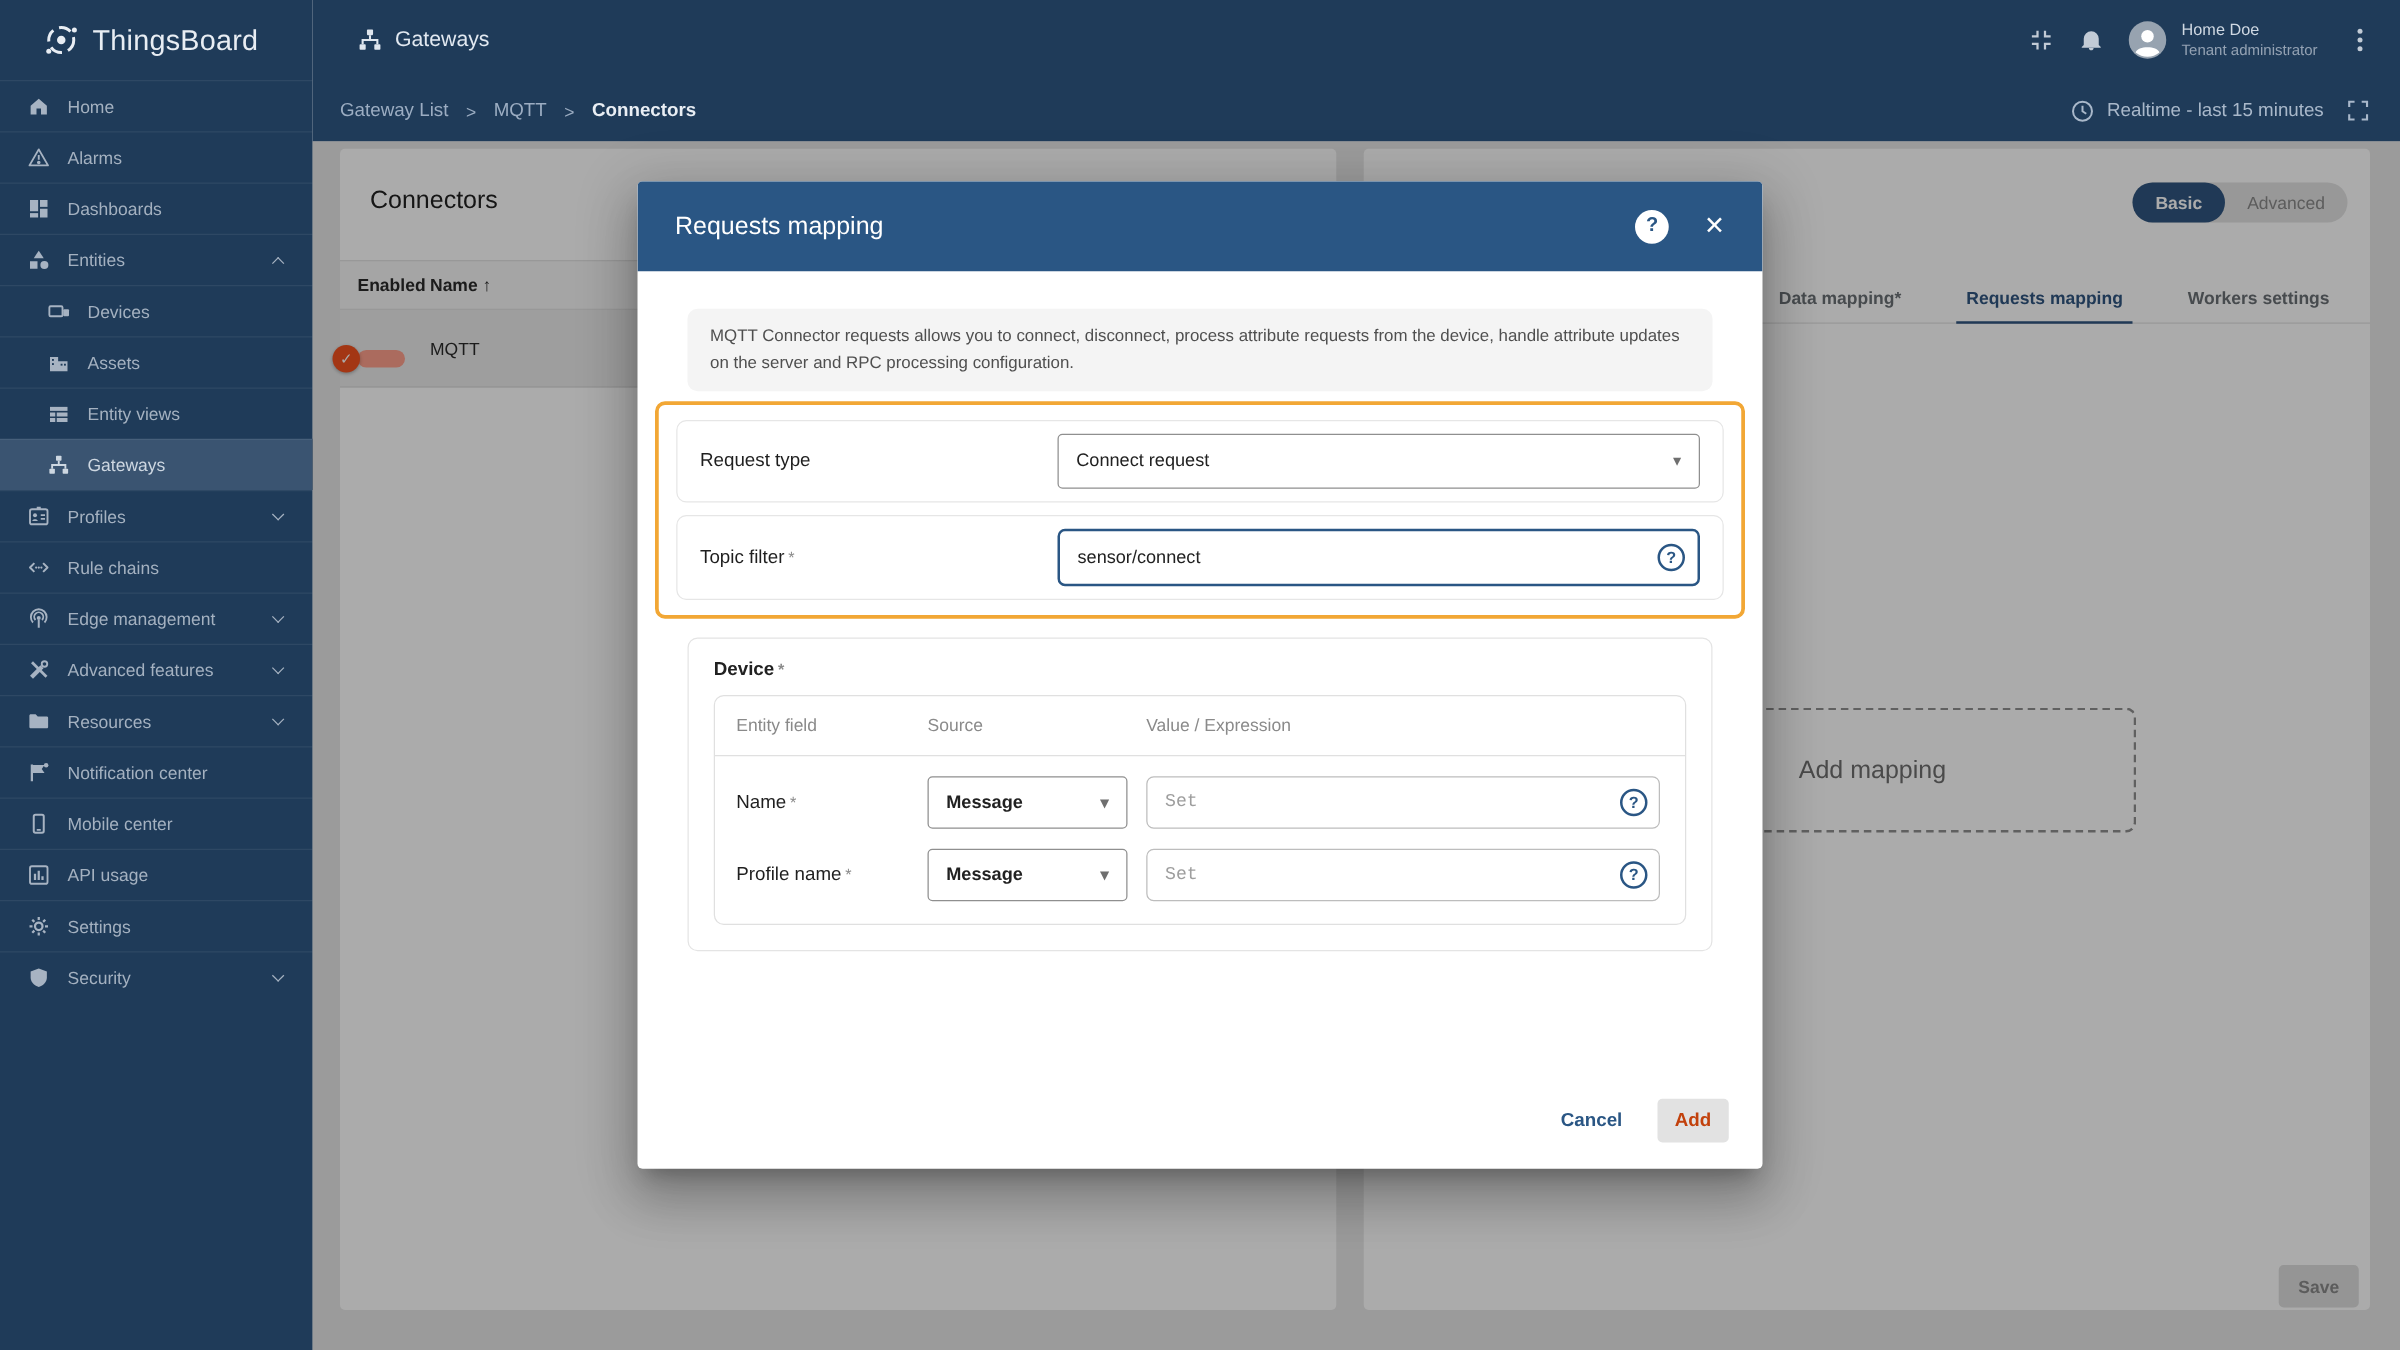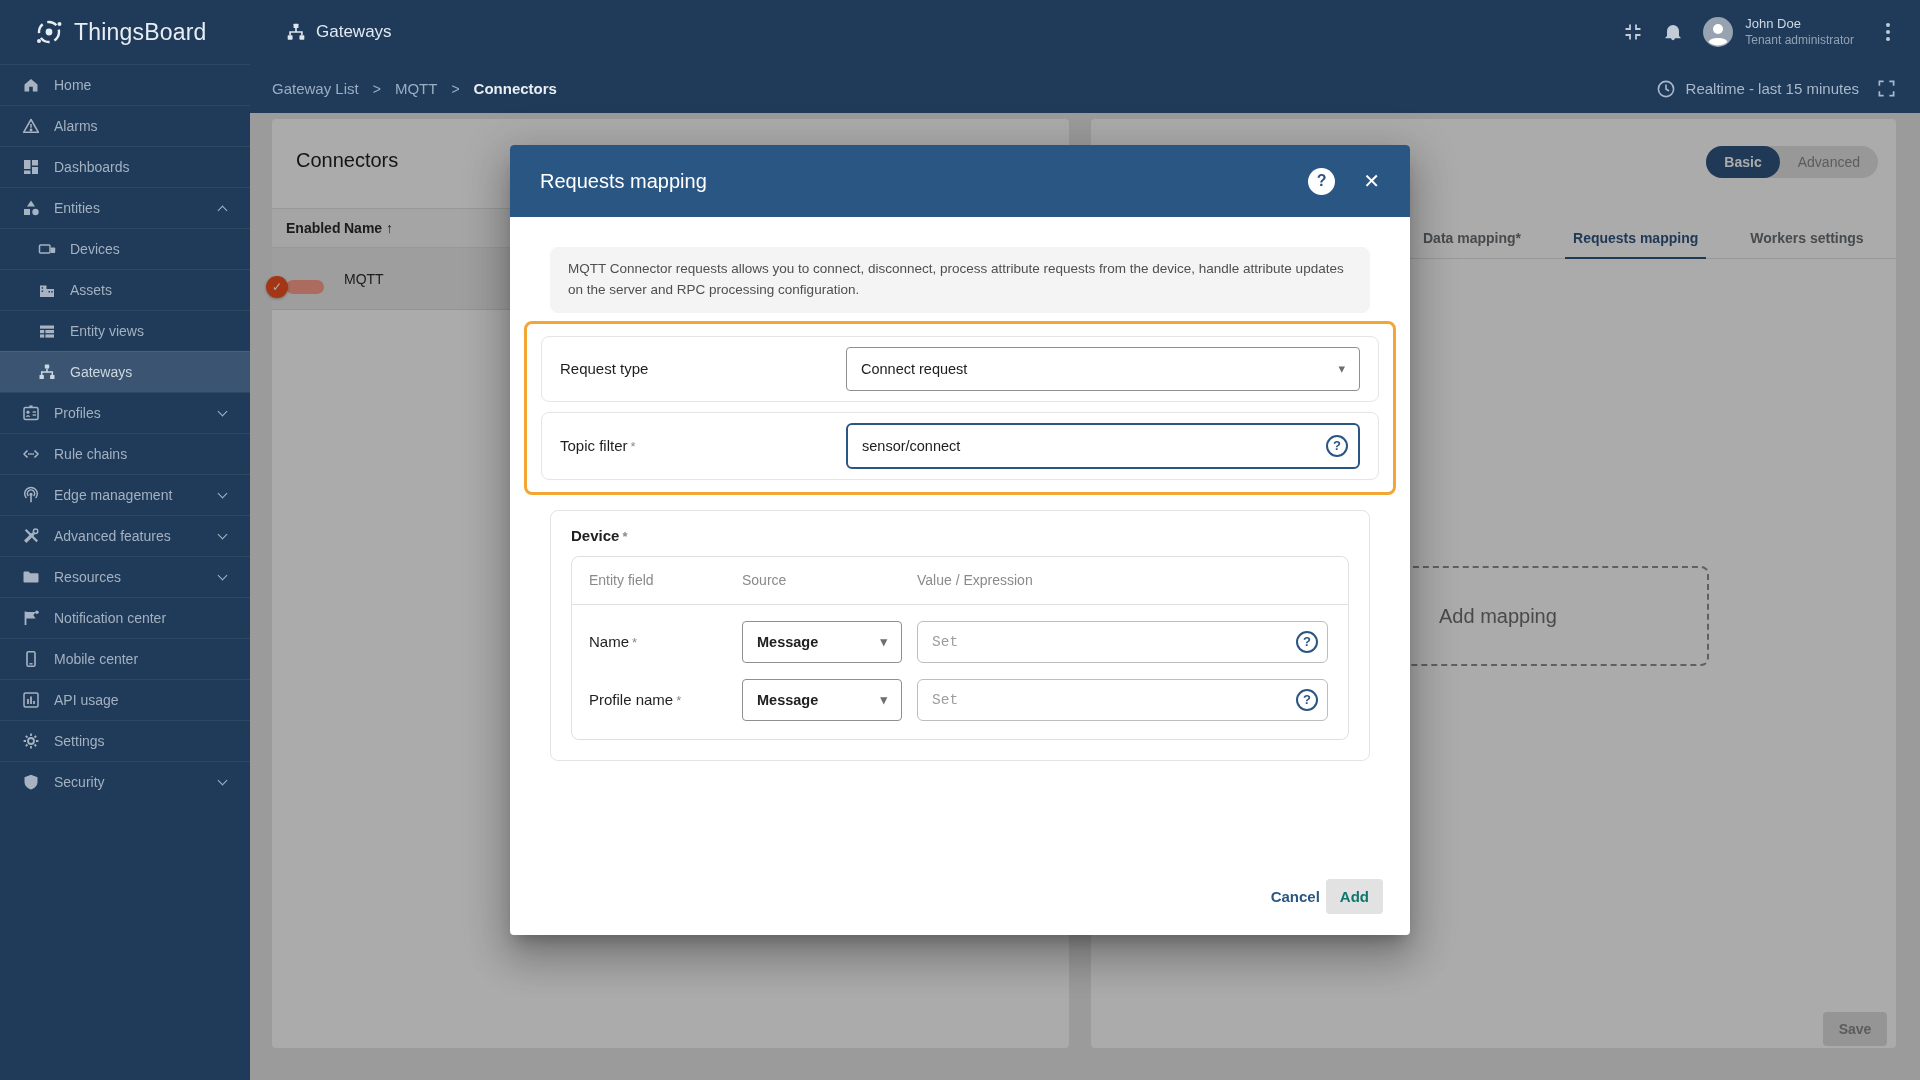--- a/index.html
+++ b/index.html
@@ -104,23 +104,23 @@
   .dt-head { display:flex; align-items:center; height:48px; border-bottom:1px solid #e0e0e0; color:#8a8a8a; font-size:14px; padding-left:17px; }
   .dt-c1 { width:153px; } .dt-c2 { width:175px; } .dt-c3 { flex:1; padding-right:20px; }
   .dt-row { display:flex; align-items:center; margin-top:16px; padding-left:17px; }
   .dt-row .dt-c1 { font-size:15px; color:#1f1f1f; }
   .dt-row .select-box { width:160px; height:42px;font-weight:bold; }
   .dt-row .field-control { padding-right:20px; }
   .value-input { width:100%; height:42px; border:1px solid #bdbdbd; border-radius:6px; padding:0 44px 0 14px; font-size:14.5px; font-family:Liberation Mono, monospace; outline:none; color:#212121; }
   .value-input::placeholder { color:#9e9e9e; }
   .dt-row .input-help { right:30px; }
 
-  .modal-footer { flex:0 0 64px; display:flex; align-items:center; justify-content:flex-end; padding:0 27px 14px; }
+  .modal-footer { flex:0 0 64px; display:flex; align-items:center; justify-content:flex-end; padding:0 27px 14px; gap:22px; }
   .cancel-btn { background:none; border:none; color:#2a5684; font-size:15px; font-weight:600; font-family:inherit; cursor:pointer; padding:8px 6px; }
-  .add-btn { background:#e2e2e2; border:none; color:#0f766e; font-size:15px; font-weight:600; font-family:inherit; border-radius:4px; padding:9px 14px; }
+  .add-btn { background:#e2e2e2; border:none; color:#c2410c; font-size:15px; font-weight:600; font-family:inherit; border-radius:4px; padding:9px 14px; }
 
   svg.icn { display:block; }
 </style>
 </head>
 <body>
 
 <div class="sidebar">
   <div class="logo-row">
     <span>
       <svg class="icn" width="30" height="30" viewBox="0 0 30 30">
@@ -308,21 +308,21 @@
           <path d="M10 18.2 c1 0 1.9-.8 1.9-1.9 H8.1 C8.1 17.4 9 18.2 10 18.2 Z M16 14 V9 a6 6 0 1 0-12 0 v5 l-1.6 1.6 v.6 h15.2 v-.6 Z"></path>
         </svg>
     </div>
     <div class="avatar">
       <svg class="icn" width="30" height="30" viewBox="0 0 30 30">
           <circle cx="15" cy="12" r="5" fill="#ffffff"></circle>
           <path d="M5.5 25 c1.5-5.5 17.5-5.5 19 0 a15 15 0 0 1-19 0 Z" fill="#ffffff"></path>
         </svg>
     </div>
     <div class="user-block">
-      <div class="user-name">John Doe</div>
+      <div class="user-name">Home Doe</div>
       <div class="user-role">Tenant administrator</div>
     </div>
     <div class="kebab">
         <i></i>
         <i></i>
         <i></i>
       </div>
   </div>
 </div>
 

